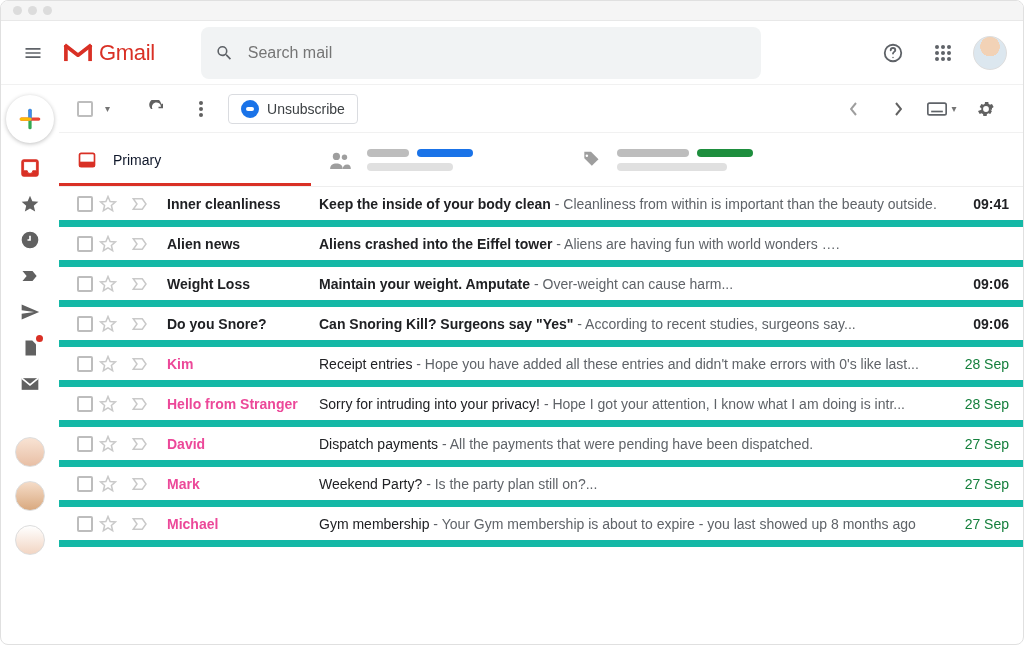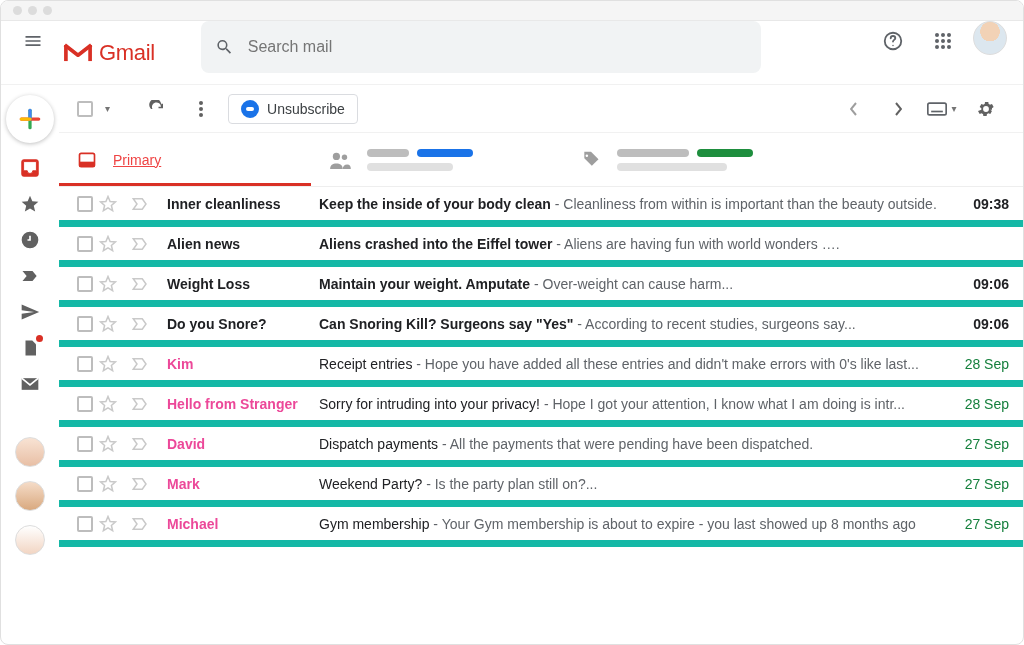--- a/index.html
+++ b/index.html
@@ -17,20 +17,21 @@
     gap: 6px;
   }
   .chrome .dot { width: 9px; height: 9px; border-radius: 50%; background: #dcdcdc; }
 
   .app { display: flex; flex-direction: column; height: calc(645px - 20px); }
 
   
   .header {
     height: 64px;
     display: flex;
+    align-items: center;
     padding: 0 16px 0 12px;
     border-bottom: 1px solid #f1f1f1;
     gap: 10px;
   }
   .hamburger { width:40px; height:40px; display:flex; align-items:center; justify-content:center; color:#5f6368; cursor:pointer; border-radius:50%; }
   .logo { display:flex; align-items:center; gap:6px; margin-right:36px; }
   .logo-text { font-size:22px; color:#d93025; letter-spacing:-0.3px; }
   .search {
     flex: 0 0 560px;
     height: 52px;
@@ -94,21 +95,21 @@
     height: 54px;
     border-bottom: 1px solid #eee;
   }
   .tab {
     width: 252px;
     display:flex; align-items:center; gap:16px;
     padding: 0 18px;
     color:#616161;
     cursor:pointer;
   }
-  .tab.active { color:#ef4444; box-shadow: inset 0 -3px 0 #d93025; text-decoration: underline; }
+  .tab.active { color:#0f172a; box-shadow: inset 0 -3px 0 #d93025; }
   .tab-label { font-size:14px; font-weight:500; }
   .tab-skel { display:flex; flex-direction:column; gap:6px; }
   .tab-skel .row1 { display:flex; gap:8px; }
   .pill { height:8px; border-radius:4px; }
   .pill.gray { background:#bdbdbd; }
   .pill.blue { background:#1a73e8; }
   .pill.green { background:#1e8e3e; }
   .pill.lgray { background:#e0e0e0; }
 
   
@@ -339,21 +340,21 @@
                 <path d="M12 17.3l6.18 3.7-1.64-7L22 9.24l-7.19-.62L12 2 9.19 8.62 2 9.24 7.46 14l-1.64 7z"></path>
               </svg>
             </span>
             <span class="imp">
               <svg width="18" height="16" viewBox="0 0 24 20" fill="none" stroke="#c9c9c9" stroke-width="2">
                 <path d="M3 3h12l5 7-5 7H3l5-7z"></path>
               </svg>
             </span>
             <span class="sender">Inner cleanliness</span>
             <span class="msg"><span class="subj">Keep the inside of your body clean</span> <span class="prev"> - Cleanliness from within is important than the beauty outside.</span></span>
-            <span class="time">09:38</span>
+            <span class="time">09:41</span>
           </div>
           <div class="row unread">
             <span class="cbx"></span>
             <span class="star">
               <svg width="18" height="18" viewBox="0 0 24 24" fill="none" stroke="#c9c9c9" stroke-width="2">
                 <path d="M12 17.3l6.18 3.7-1.64-7L22 9.24l-7.19-.62L12 2 9.19 8.62 2 9.24 7.46 14l-1.64 7z"></path>
               </svg>
             </span>
             <span class="imp">
               <svg width="18" height="16" viewBox="0 0 24 20" fill="none" stroke="#c9c9c9" stroke-width="2">

